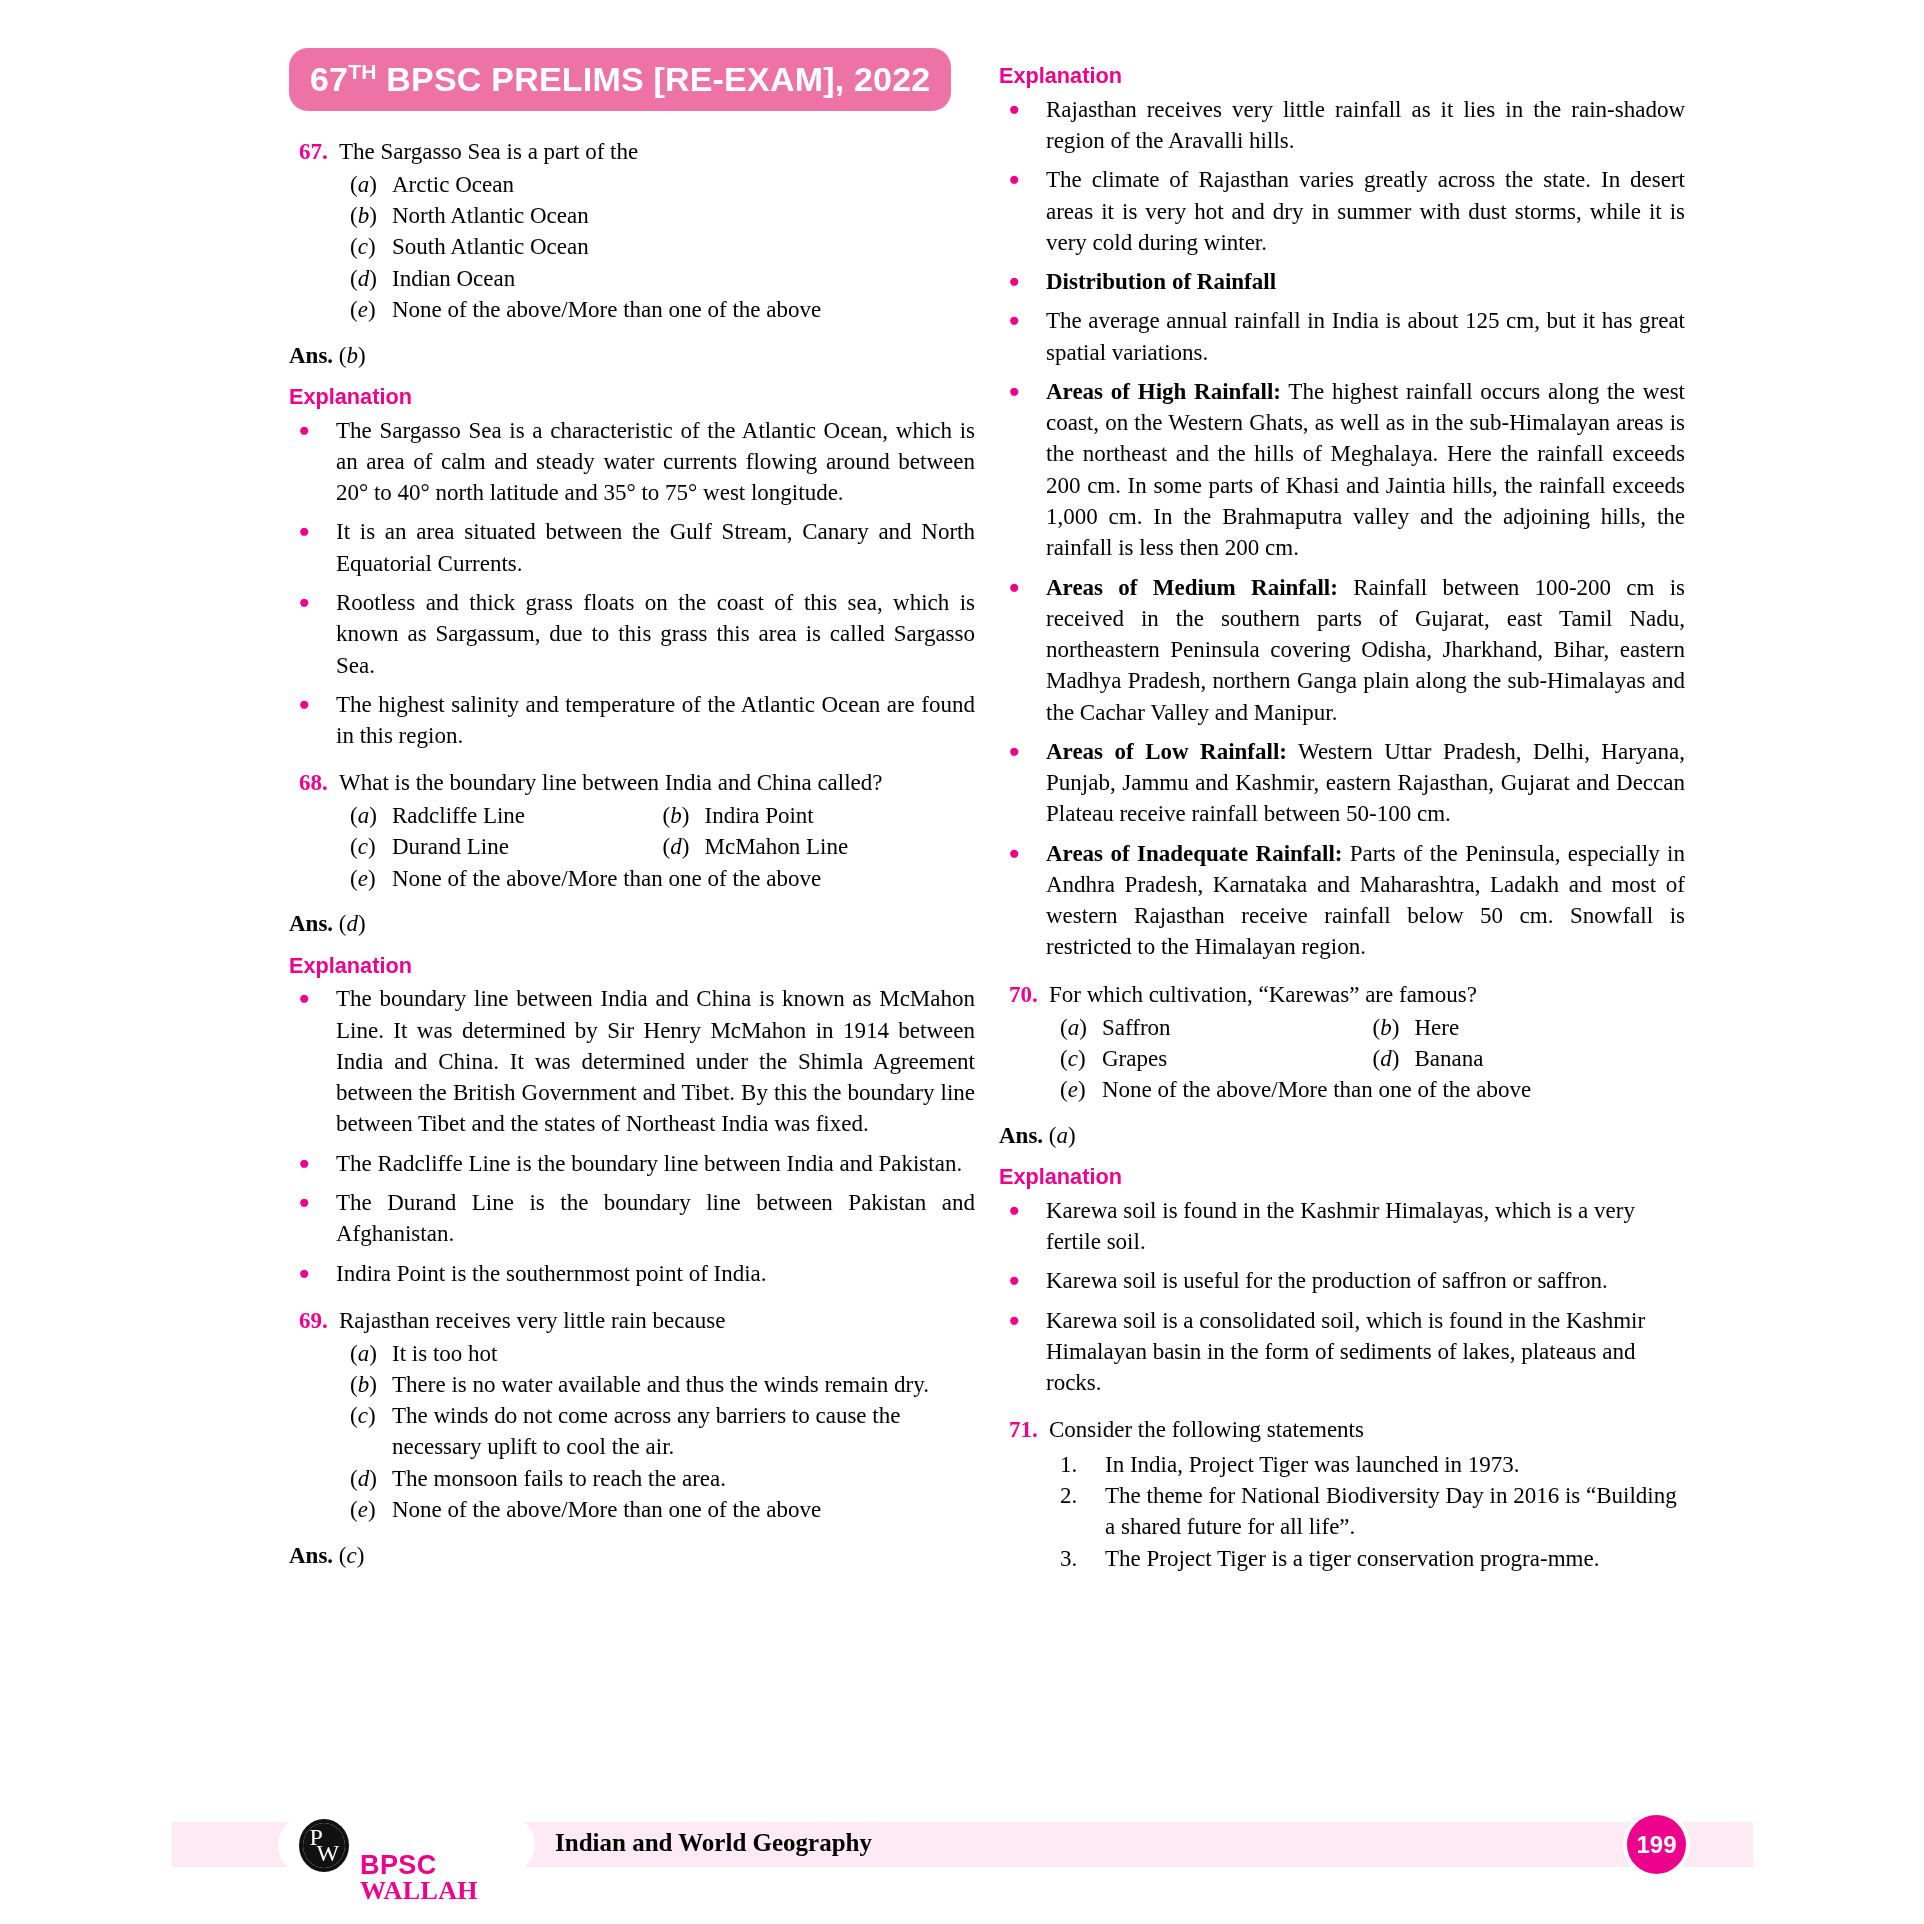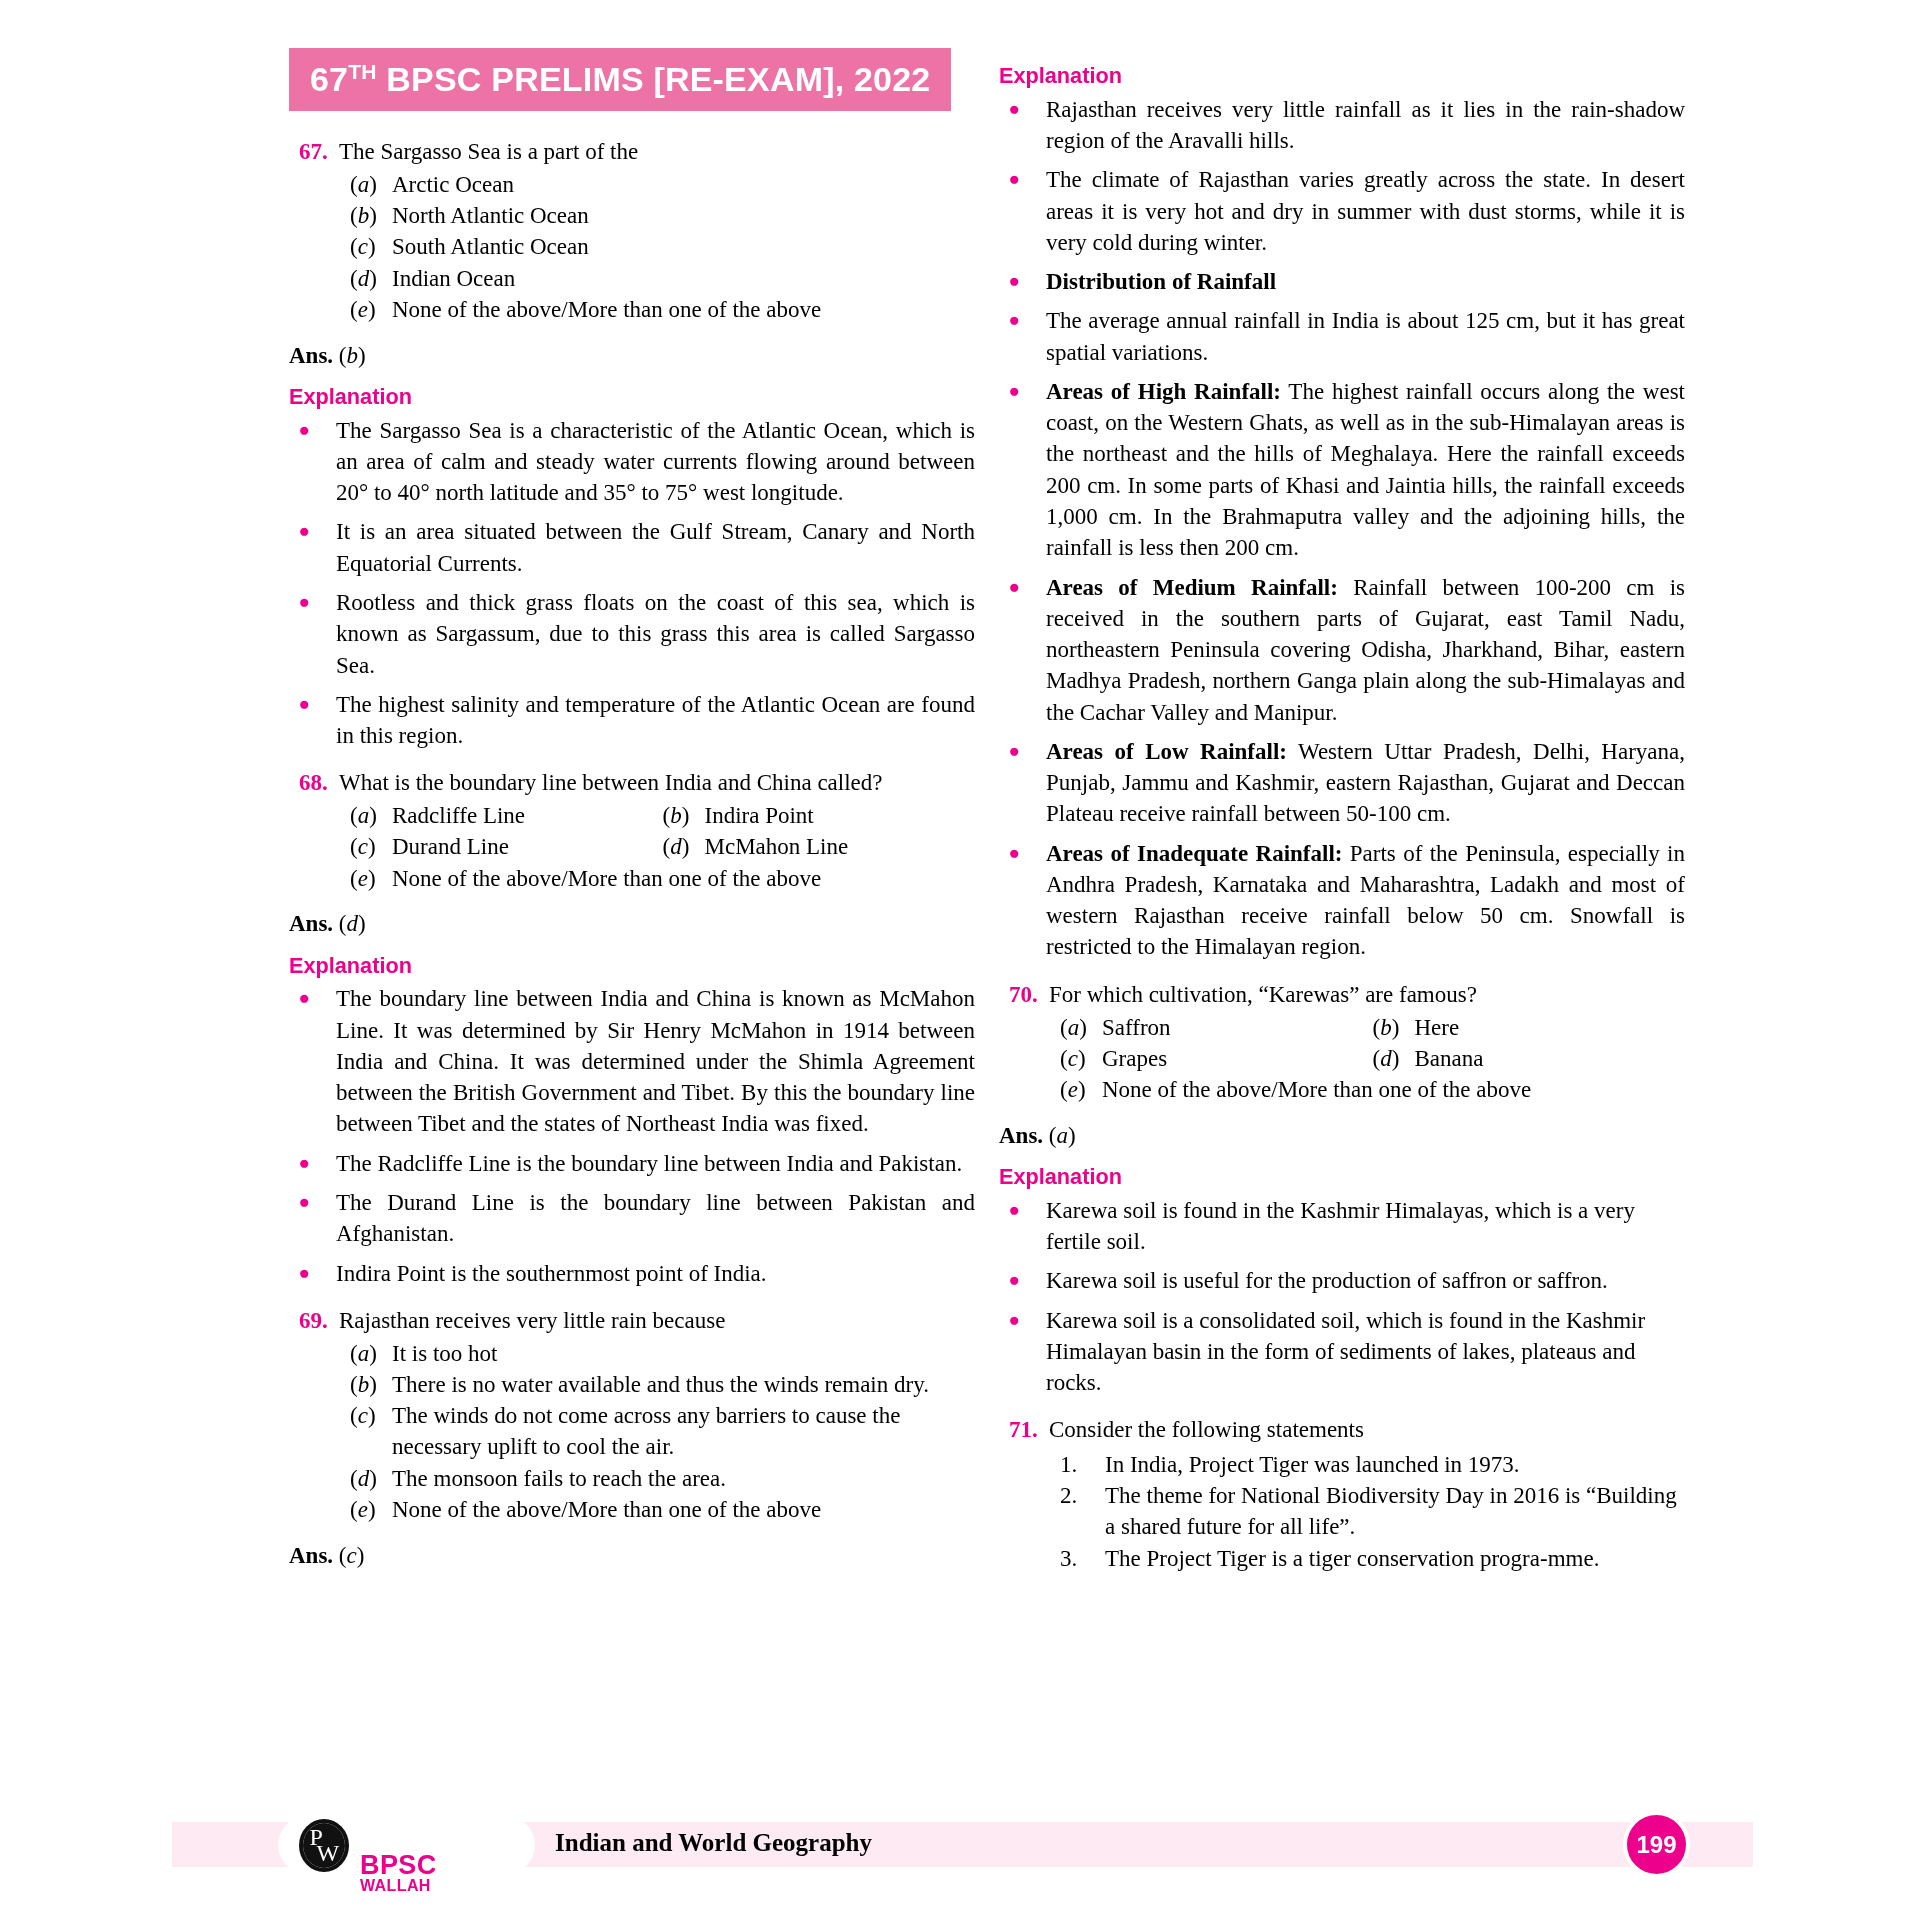--- a/index.html
+++ b/index.html
@@ -27,20 +27,21 @@
   
   .banner {
     position: absolute;
     left: 289px;
     top: 48px;
     height: 63px;
     padding: 0 21px;
     background: #ed72a6;
     display: flex;
     align-items: center;
+    border-radius: 19px;
   }
   .banner-title {
     font-family: "Liberation Sans", "DejaVu Sans", sans-serif;
     font-weight: bold;
     font-size: 34px;
     color: #ffffff;
     letter-spacing: 0.2px;
     white-space: nowrap;
   }
   .banner-title sup {
@@ -219,21 +220,21 @@
   .logo-text {
     position: absolute;
     left: 188px;
     top: 4.8px;
     font-family: "Liberation Sans", "DejaVu Sans", sans-serif;
     font-weight: bold;
     color: #ec008c;
     line-height: 0.98;
   }
   .logo-text .l1 { font-size: 27px; display: block; letter-spacing: 0.4px; margin-top: 31px; }
-  .logo-text .l2 { font-size: 16px; display: block; letter-spacing: 0.4px; }
+  .logo-text .l2 { font-size: 26px; display: block; letter-spacing: 0.4px; font-family: Liberation Serif, serif; }
   .footer-subject {
     position: absolute;
     left: 363px;
     top: 13px;
     font-family: "Liberation Serif", "DejaVu Serif", serif;
     font-weight: bold;
     font-size: 25px;
     color: #000000;
     margin-left: 20px;
   }

